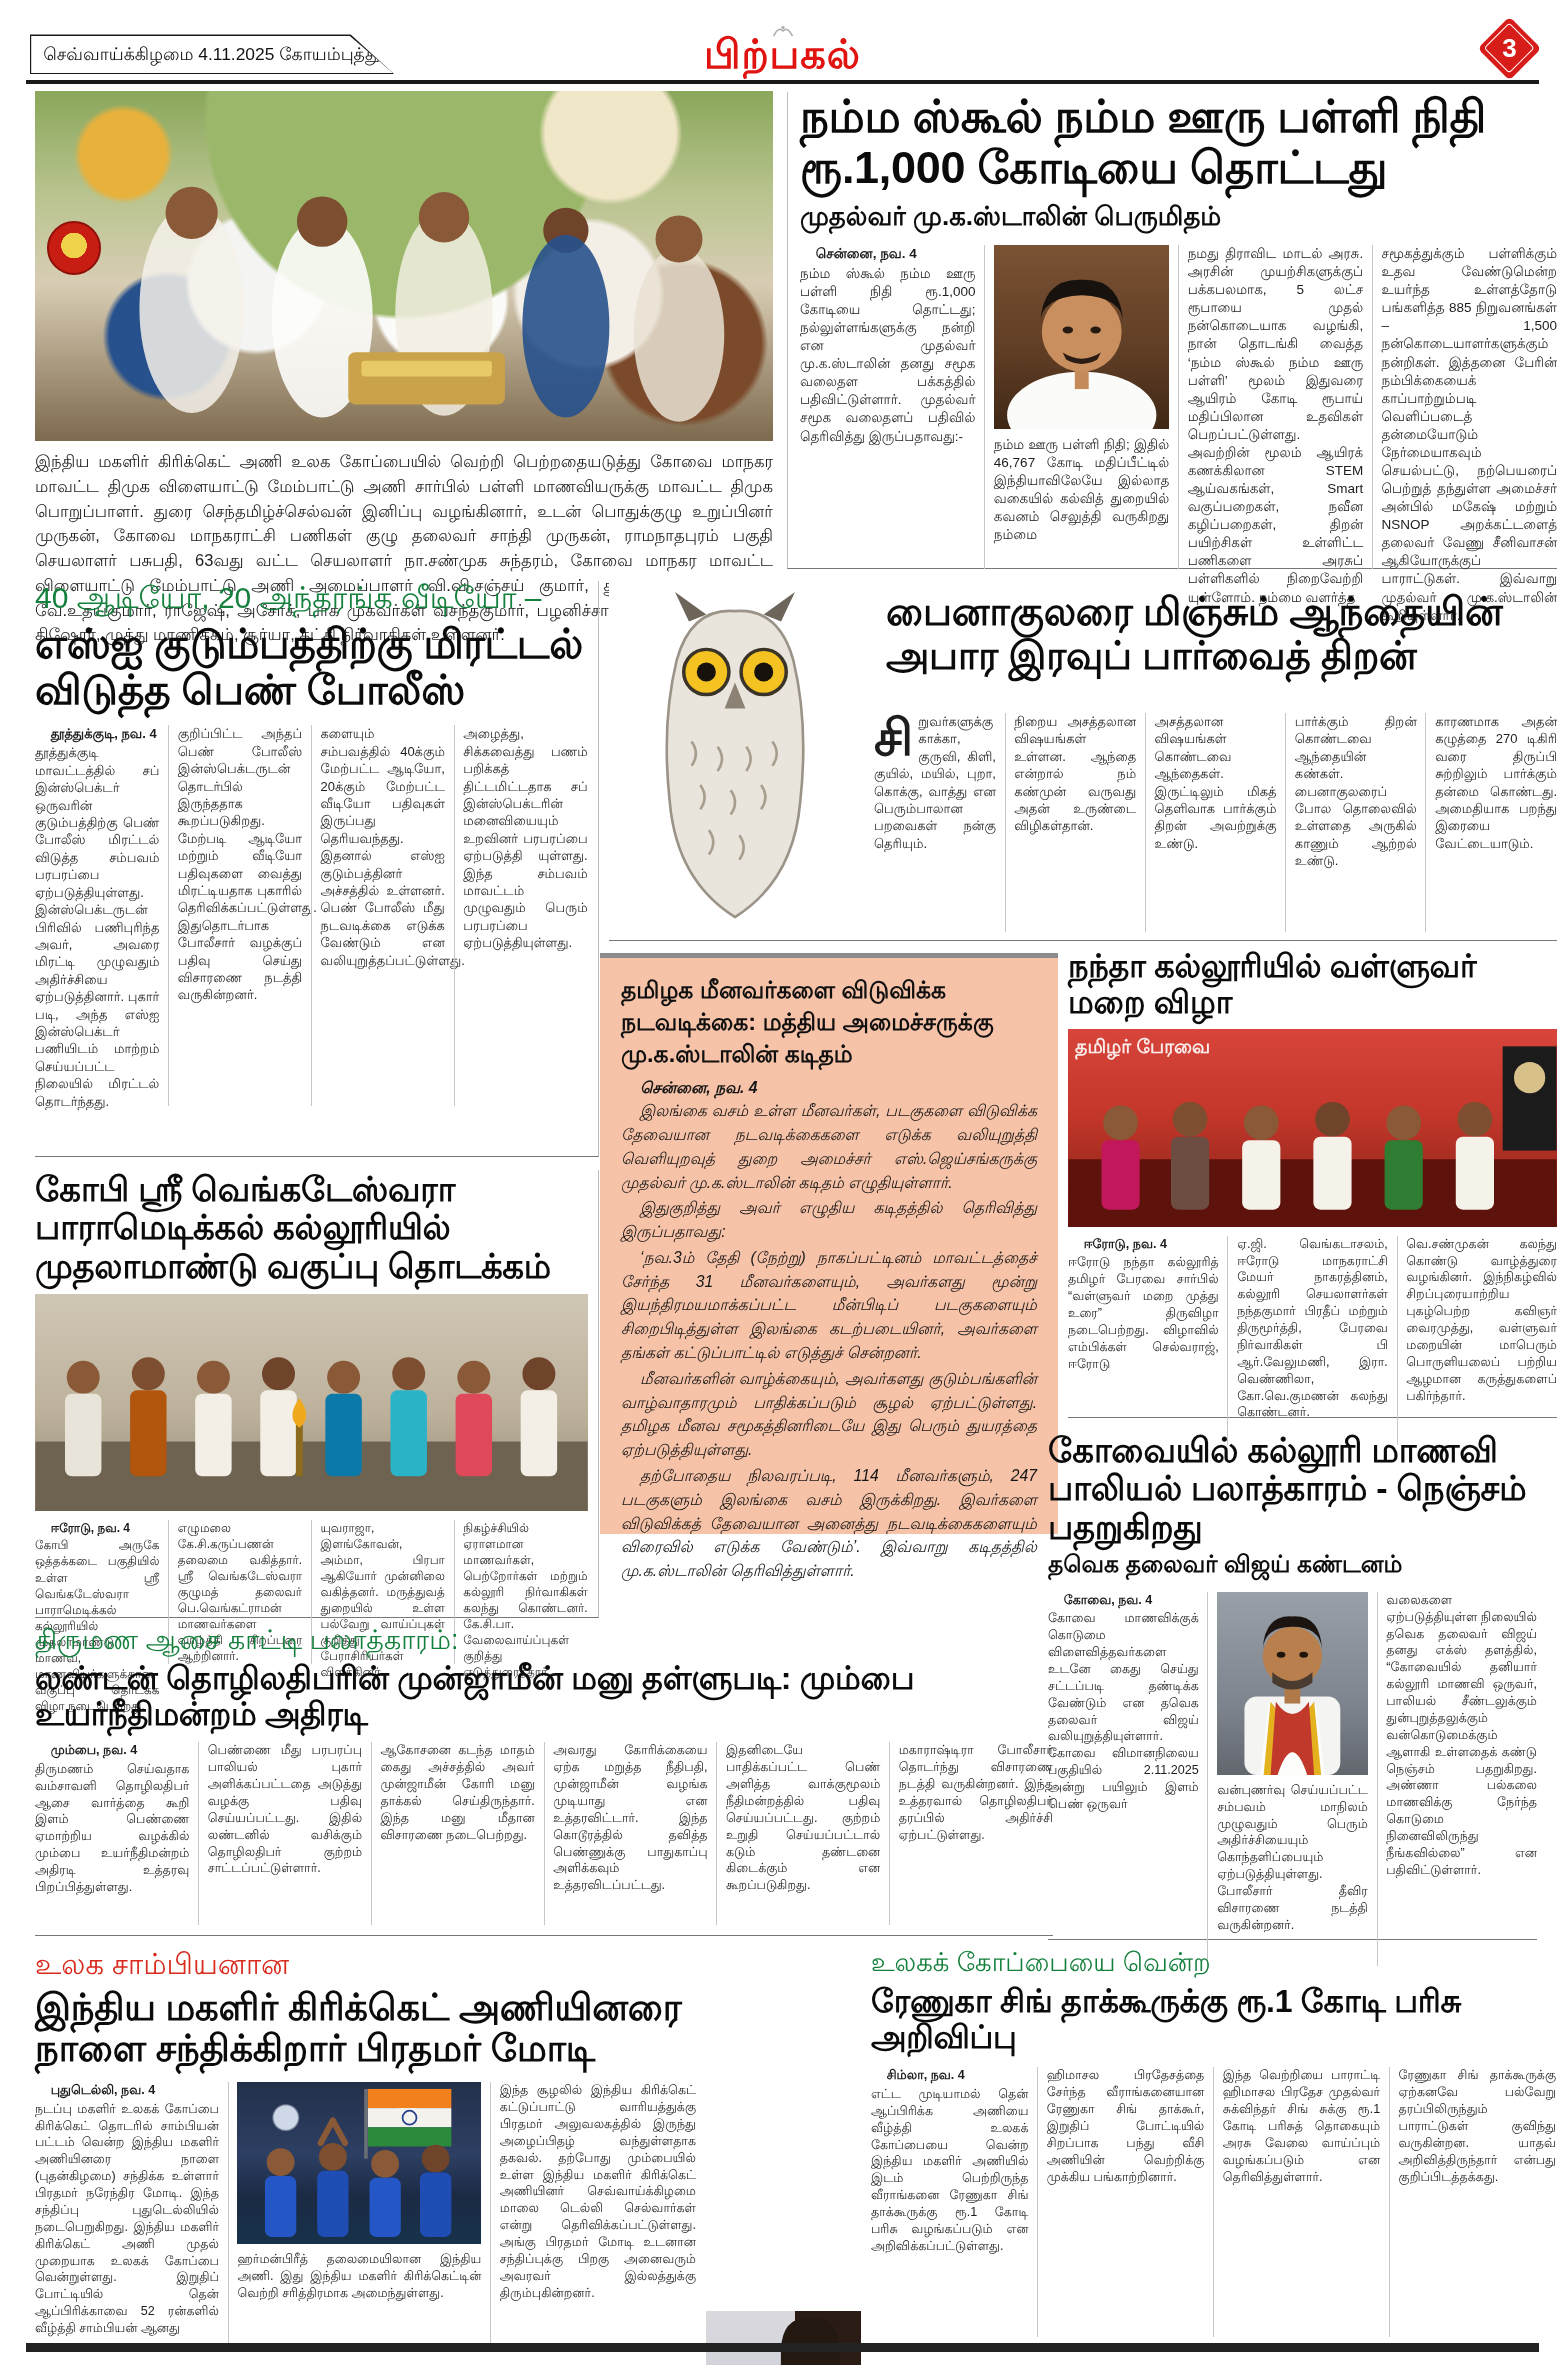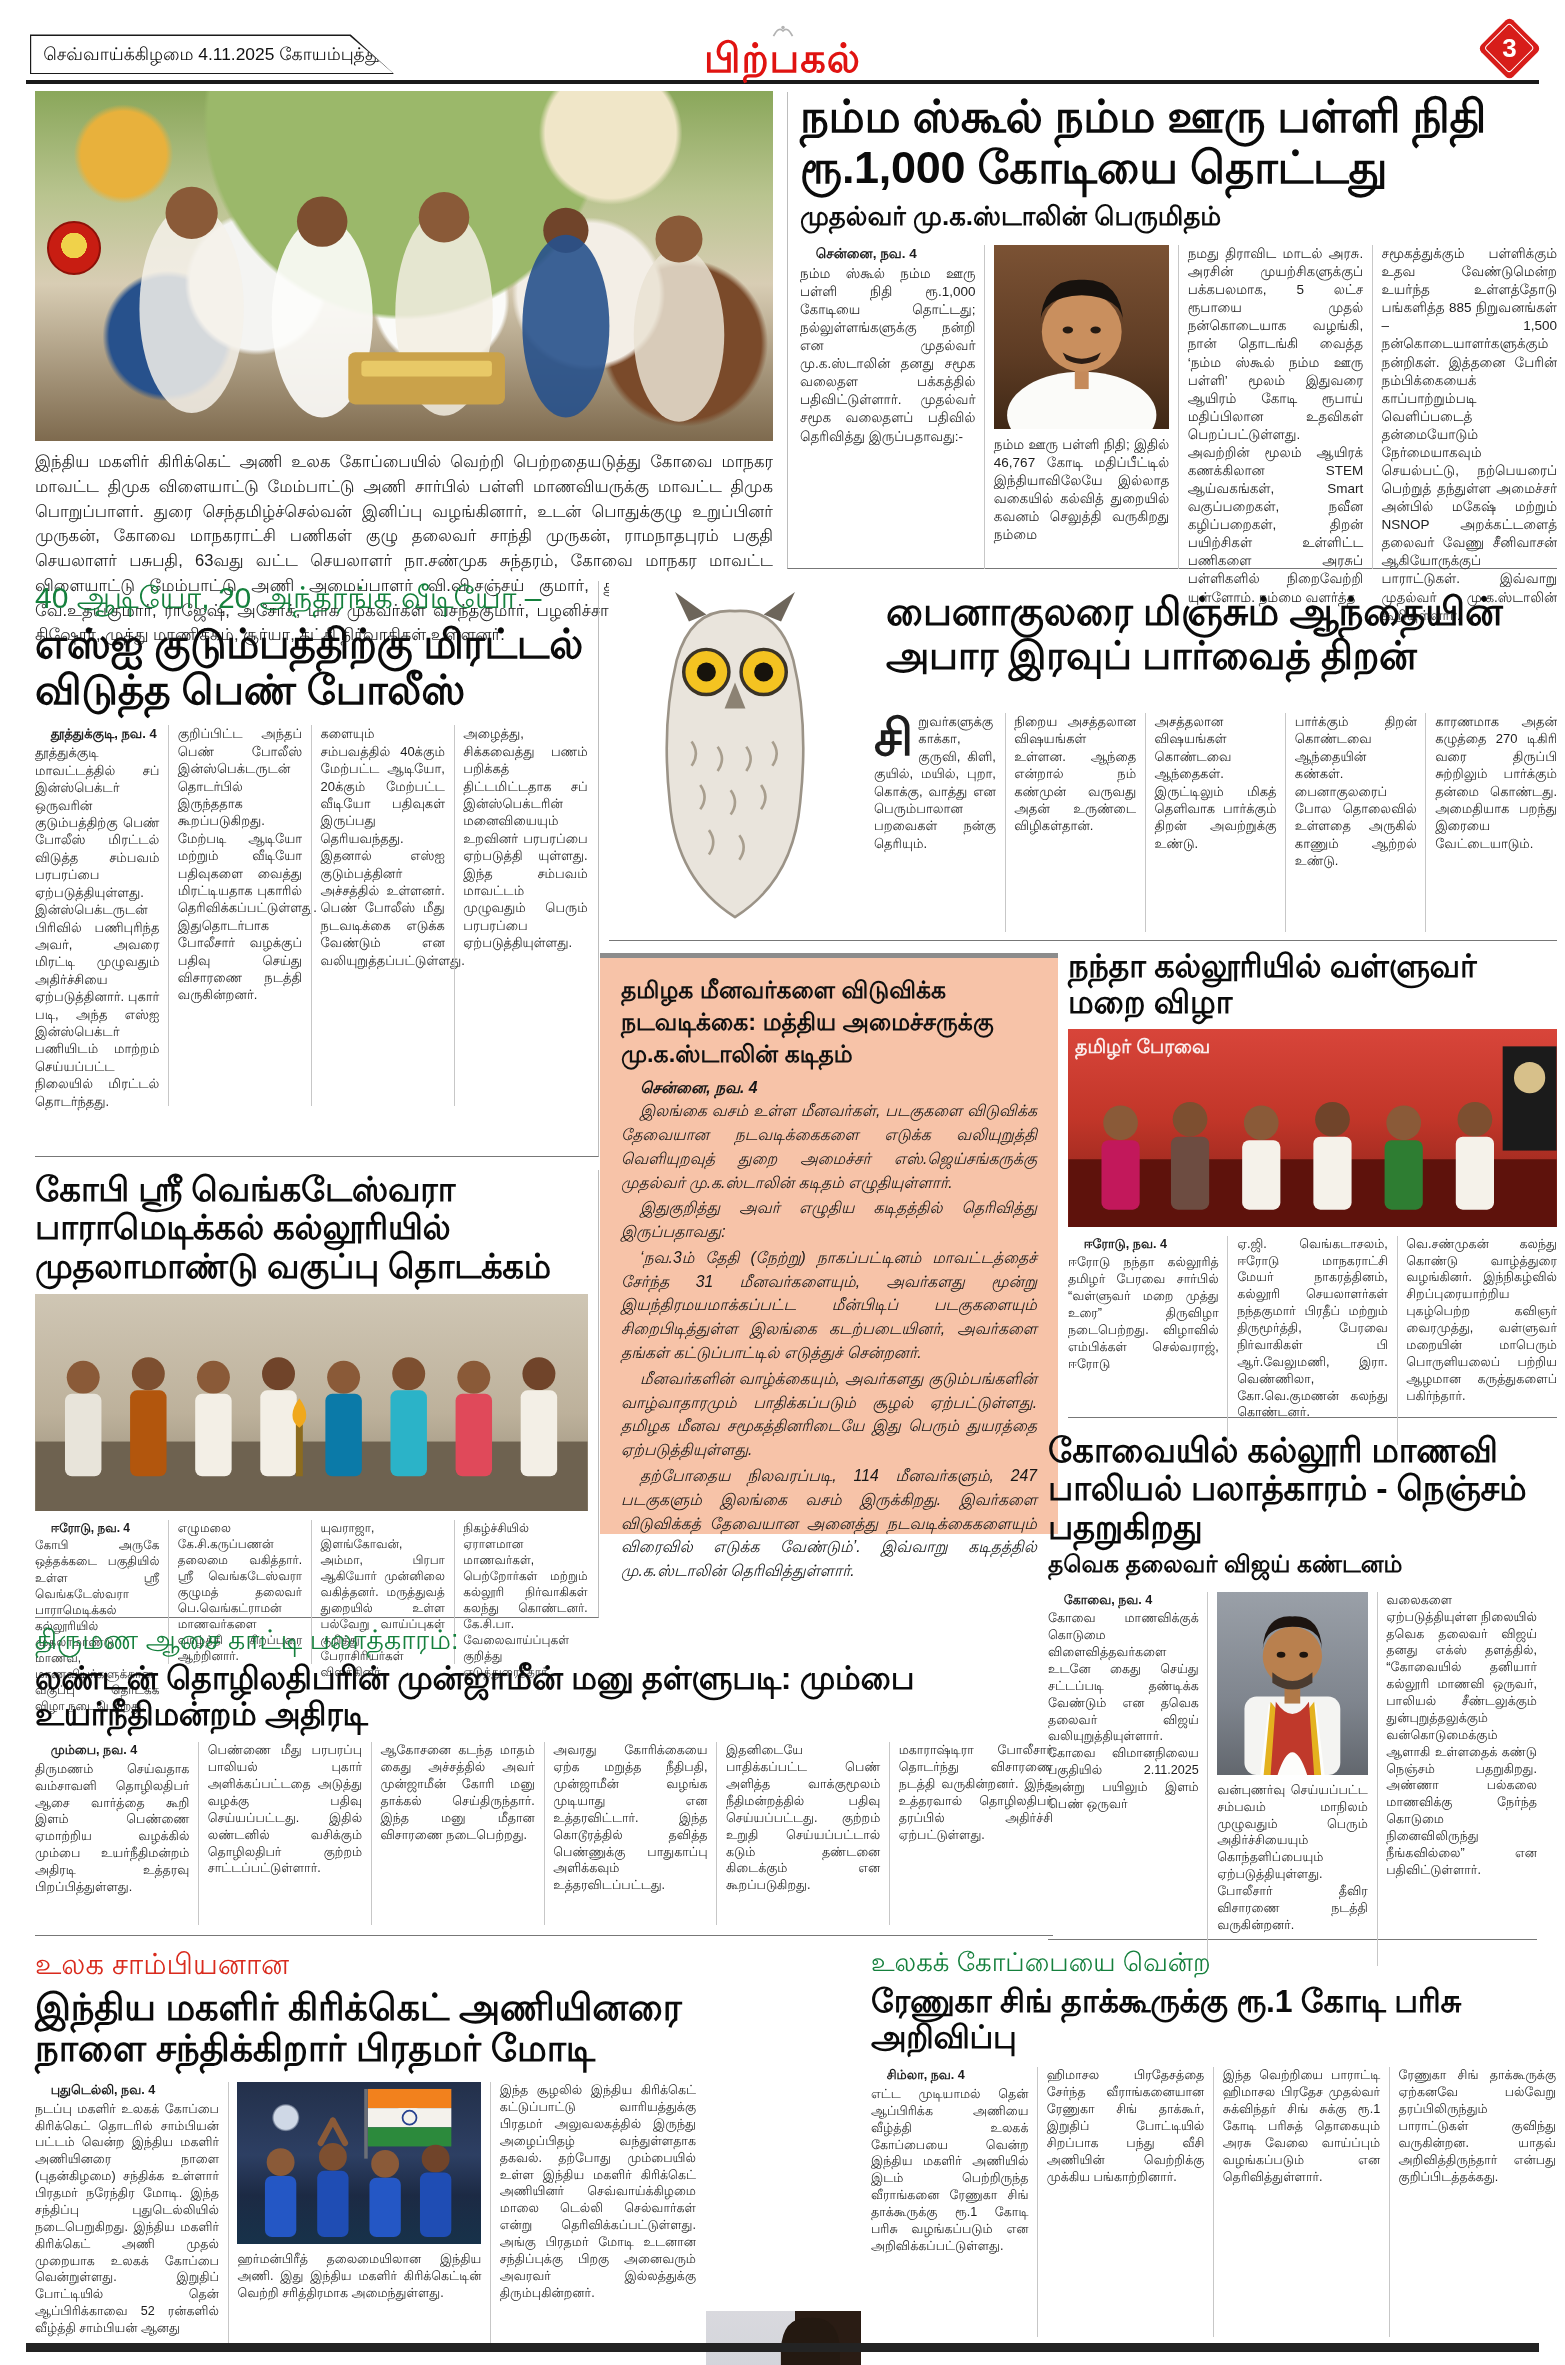--- a/index.html
+++ b/index.html
@@ -7,21 +7,21 @@
         font-family:"Liberation Sans","DejaVu Sans",sans-serif;color:#161616;overflow:hidden;}
   .abs{position:absolute;}
 
   
   .hdr{position:absolute;left:26px;top:24px;width:1513px;height:56px;border-bottom:4.3px solid #1a1a1a;}
   .datebox-out{position:absolute;left:3.5px;top:10.4px;width:365px;height:40px;background:#1a1a1a;
        clip-path:polygon(0 0,88% 0,100% 100%,0 100%);}
   .datebox-in{position:absolute;left:1.7px;top:1.7px;width:362px;height:37px;background:#ffffff;
        clip-path:polygon(0 0,88% 0,100% 100%,0 100%);display:flex;align-items:center;padding-left:12px;box-sizing:border-box;
        font-size:17.4px;font-weight:500;color:#111;}
-  .masthead{position:absolute;left:0;right:0;top:0;text-align:center;}
+  .masthead{position:absolute;left:0;right:0;top:0;text-align:center;font-family:Liberation Mono, monospace;}
   .masthead .logo{display:block;margin:0 auto;height:14px;opacity:.65;}
   .masthead .name{font-size:40px;font-weight:800;color:#e01311;letter-spacing:0.9px;line-height:1;}
   .pgnum{position:absolute;right:7px;top:1.7px;width:45px;height:45px;}
   .pgnum .d1{position:absolute;inset:0;background:#d71d1a;transform:rotate(45deg);border-radius:5.2px;}
   .pgnum .d2{position:absolute;inset:4.3px;border:1.7px solid #fff;transform:rotate(45deg);border-radius:3.5px;}
   .pgnum .n{position:absolute;inset:0;display:flex;align-items:center;justify-content:center;
        color:#fff;font-size:26px;font-weight:800;}
 
   
   .hl{font-weight:800;color:#0b0b0b;line-height:1.13;letter-spacing:-0.3px;}

